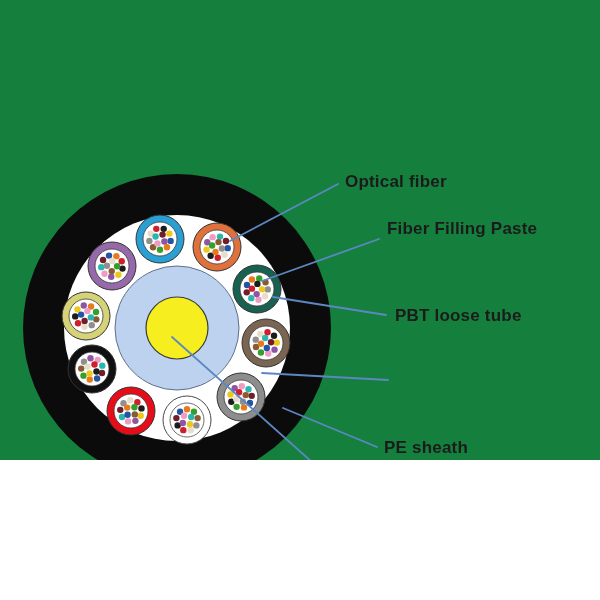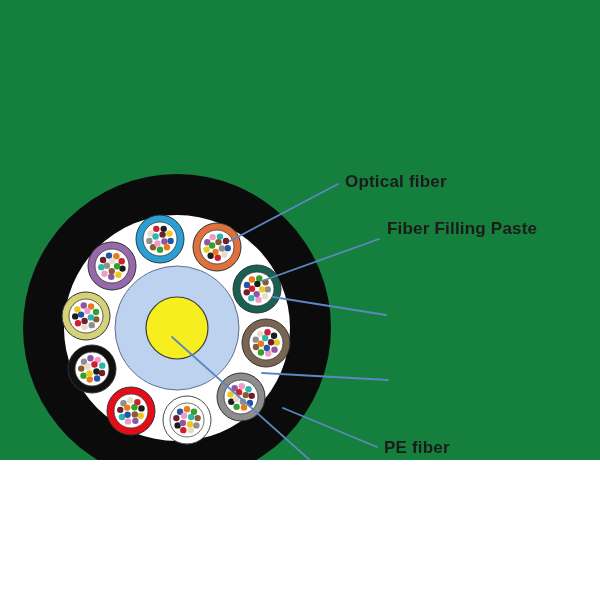--- a/index.html
+++ b/index.html
@@ -193,15 +193,16 @@
       <line x1="230" y1="241" x2="338" y2="184" stroke="#5d87c2" stroke-width="1.8" stroke-linecap="round"></line>
       <line x1="262" y1="281" x2="379" y2="239" stroke="#5d87c2" stroke-width="1.8" stroke-linecap="round"></line>
       <line x1="273" y1="297" x2="386" y2="315" stroke="#5d87c2" stroke-width="1.8" stroke-linecap="round"></line>
       <line x1="262" y1="373" x2="388" y2="380" stroke="#5d87c2" stroke-width="1.8" stroke-linecap="round"></line>
       <line x1="283" y1="408" x2="377" y2="447" stroke="#5d87c2" stroke-width="1.8" stroke-linecap="round"></line>
       <line x1="172" y1="337" x2="369" y2="513" stroke="#5d87c2" stroke-width="1.8" stroke-linecap="round"></line>
     </svg>
 
   <div class="label" style="left: 345px; top: 182px;">Optical fiber</div>
   <div class="label" style="left: 387px; top: 229px;">Fiber Filling Paste</div>
-  <div class="label" style="left: 384px; top: 448px;">PE fiber</div>
+  <div class="label" style="left: 395px; top: 316px;">PBT loose tube</div>
+  <div class="label" style="left: 384px; top: 448px;">PE sheath</div>
   <div class="label" style="left: 376px; top: 514px;">Non-metallic reinforced core</div>
 </div>
 
 </body></html>

